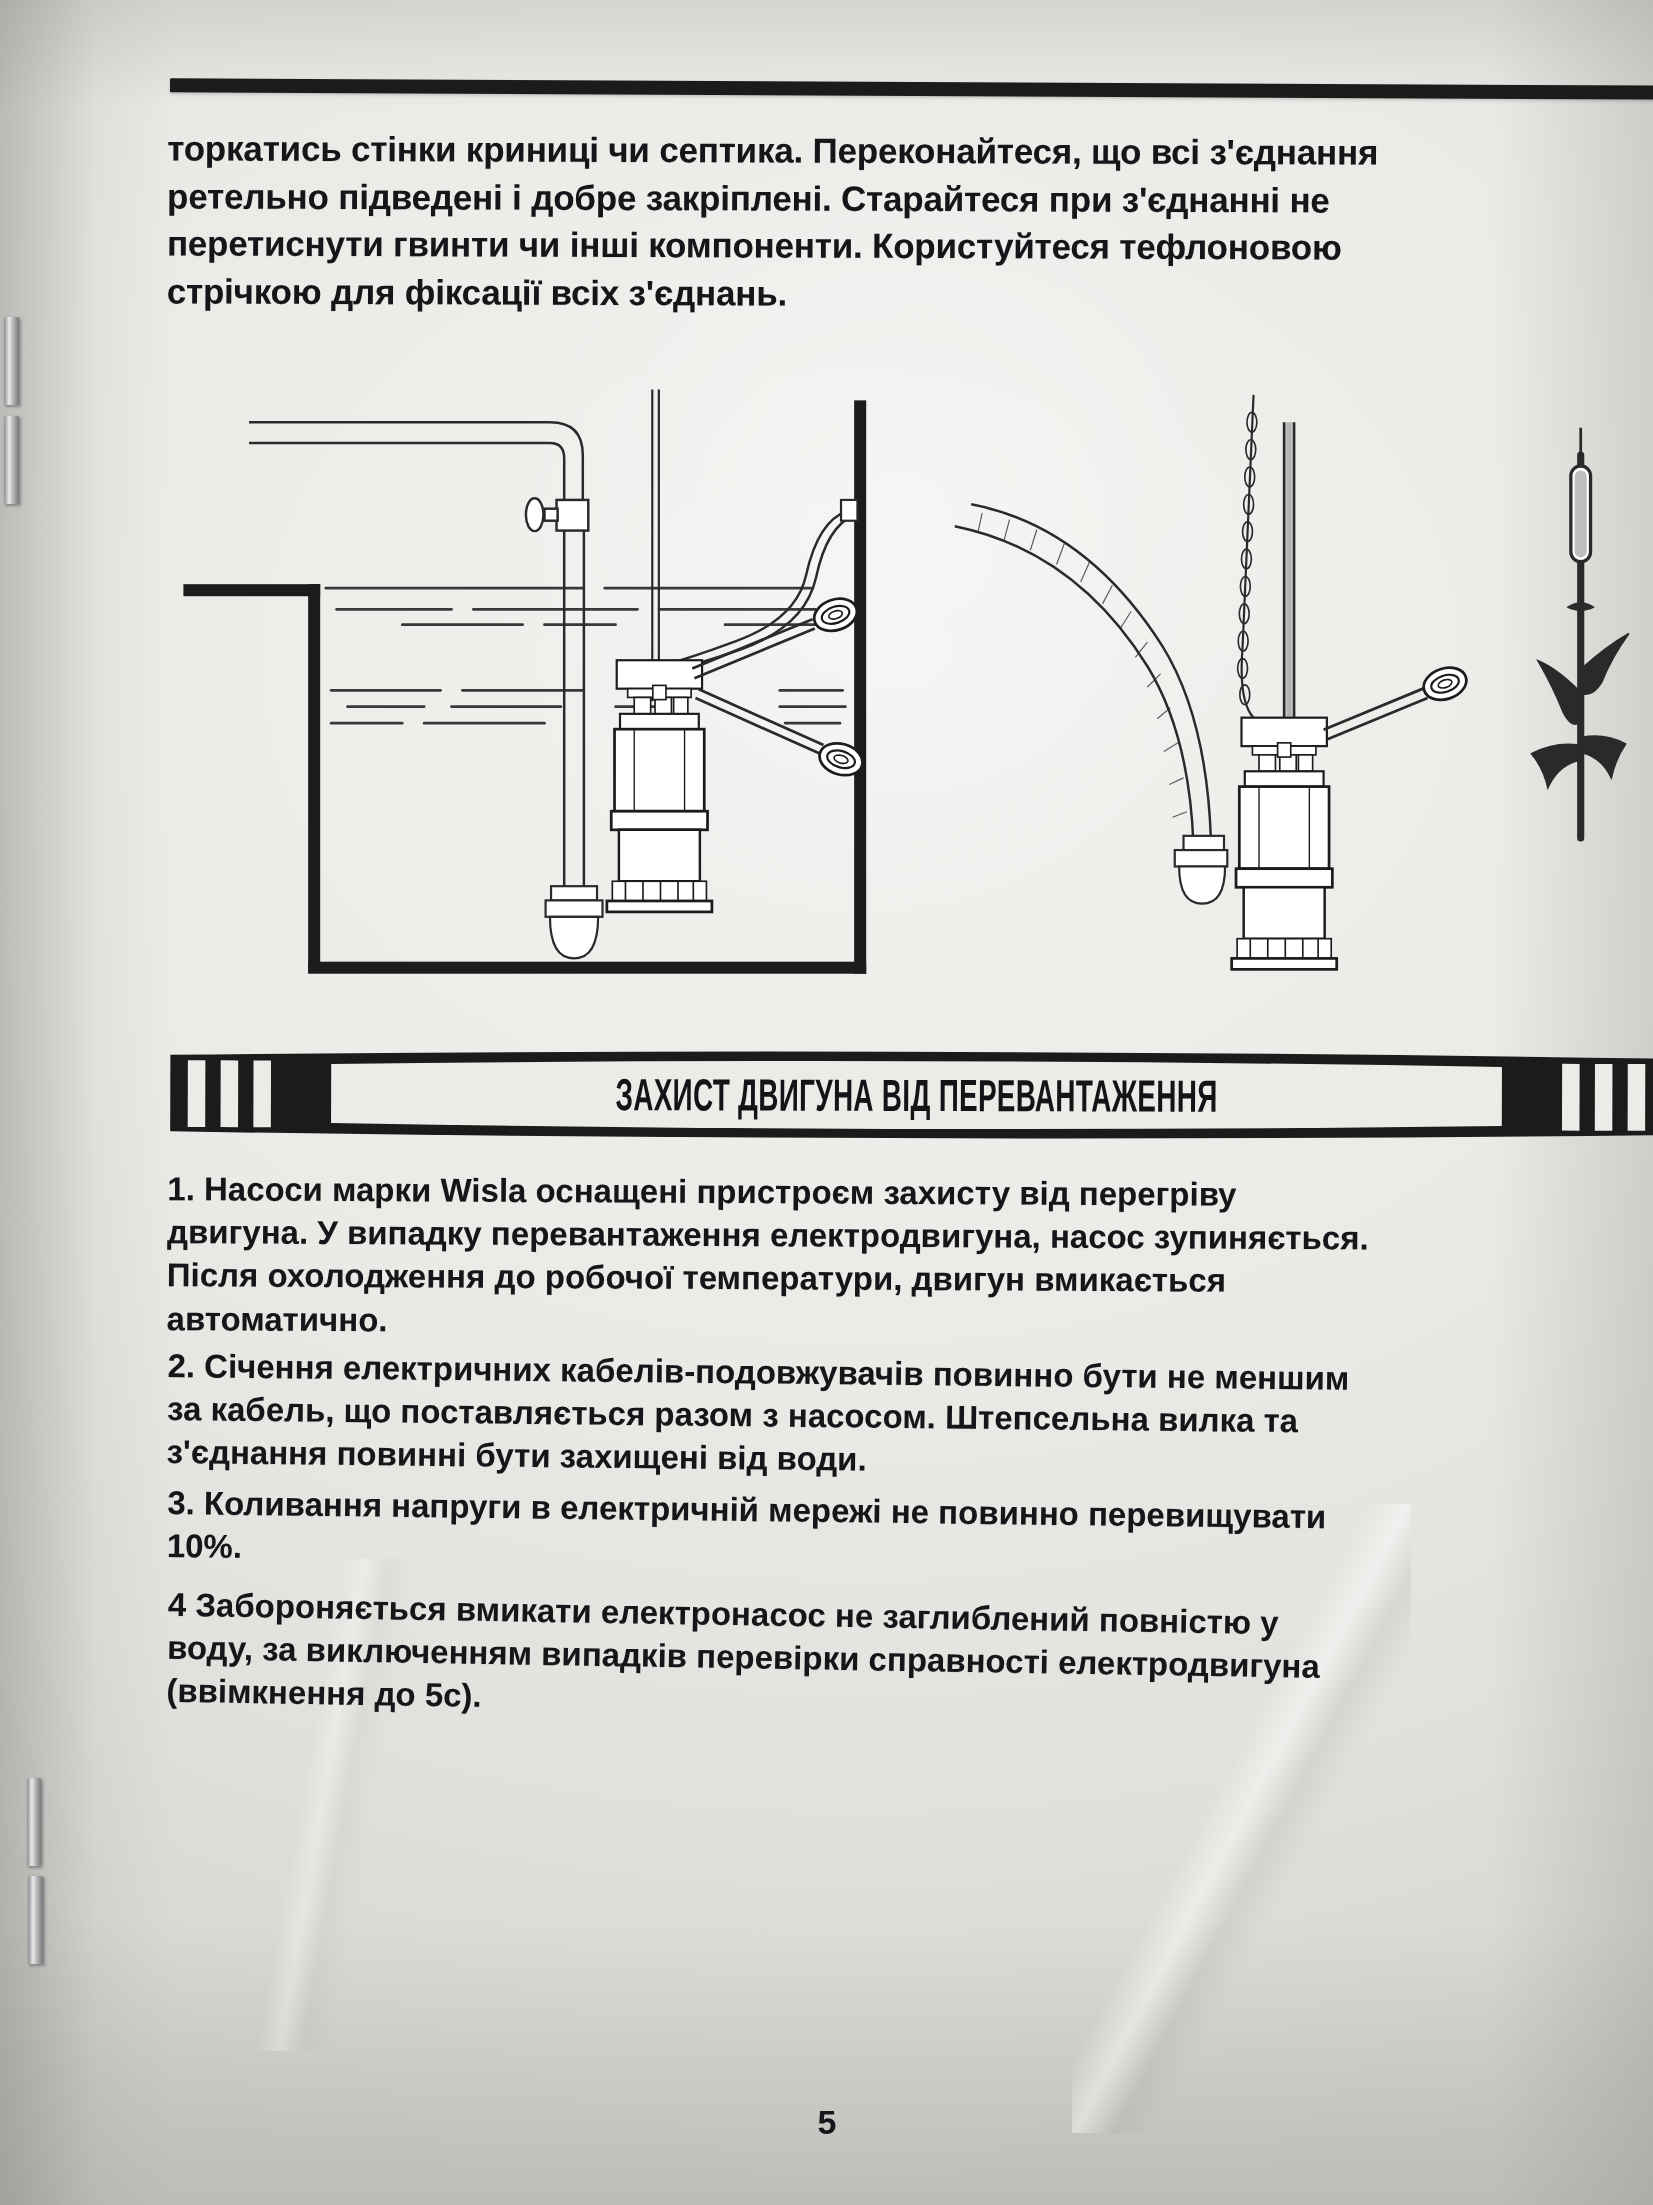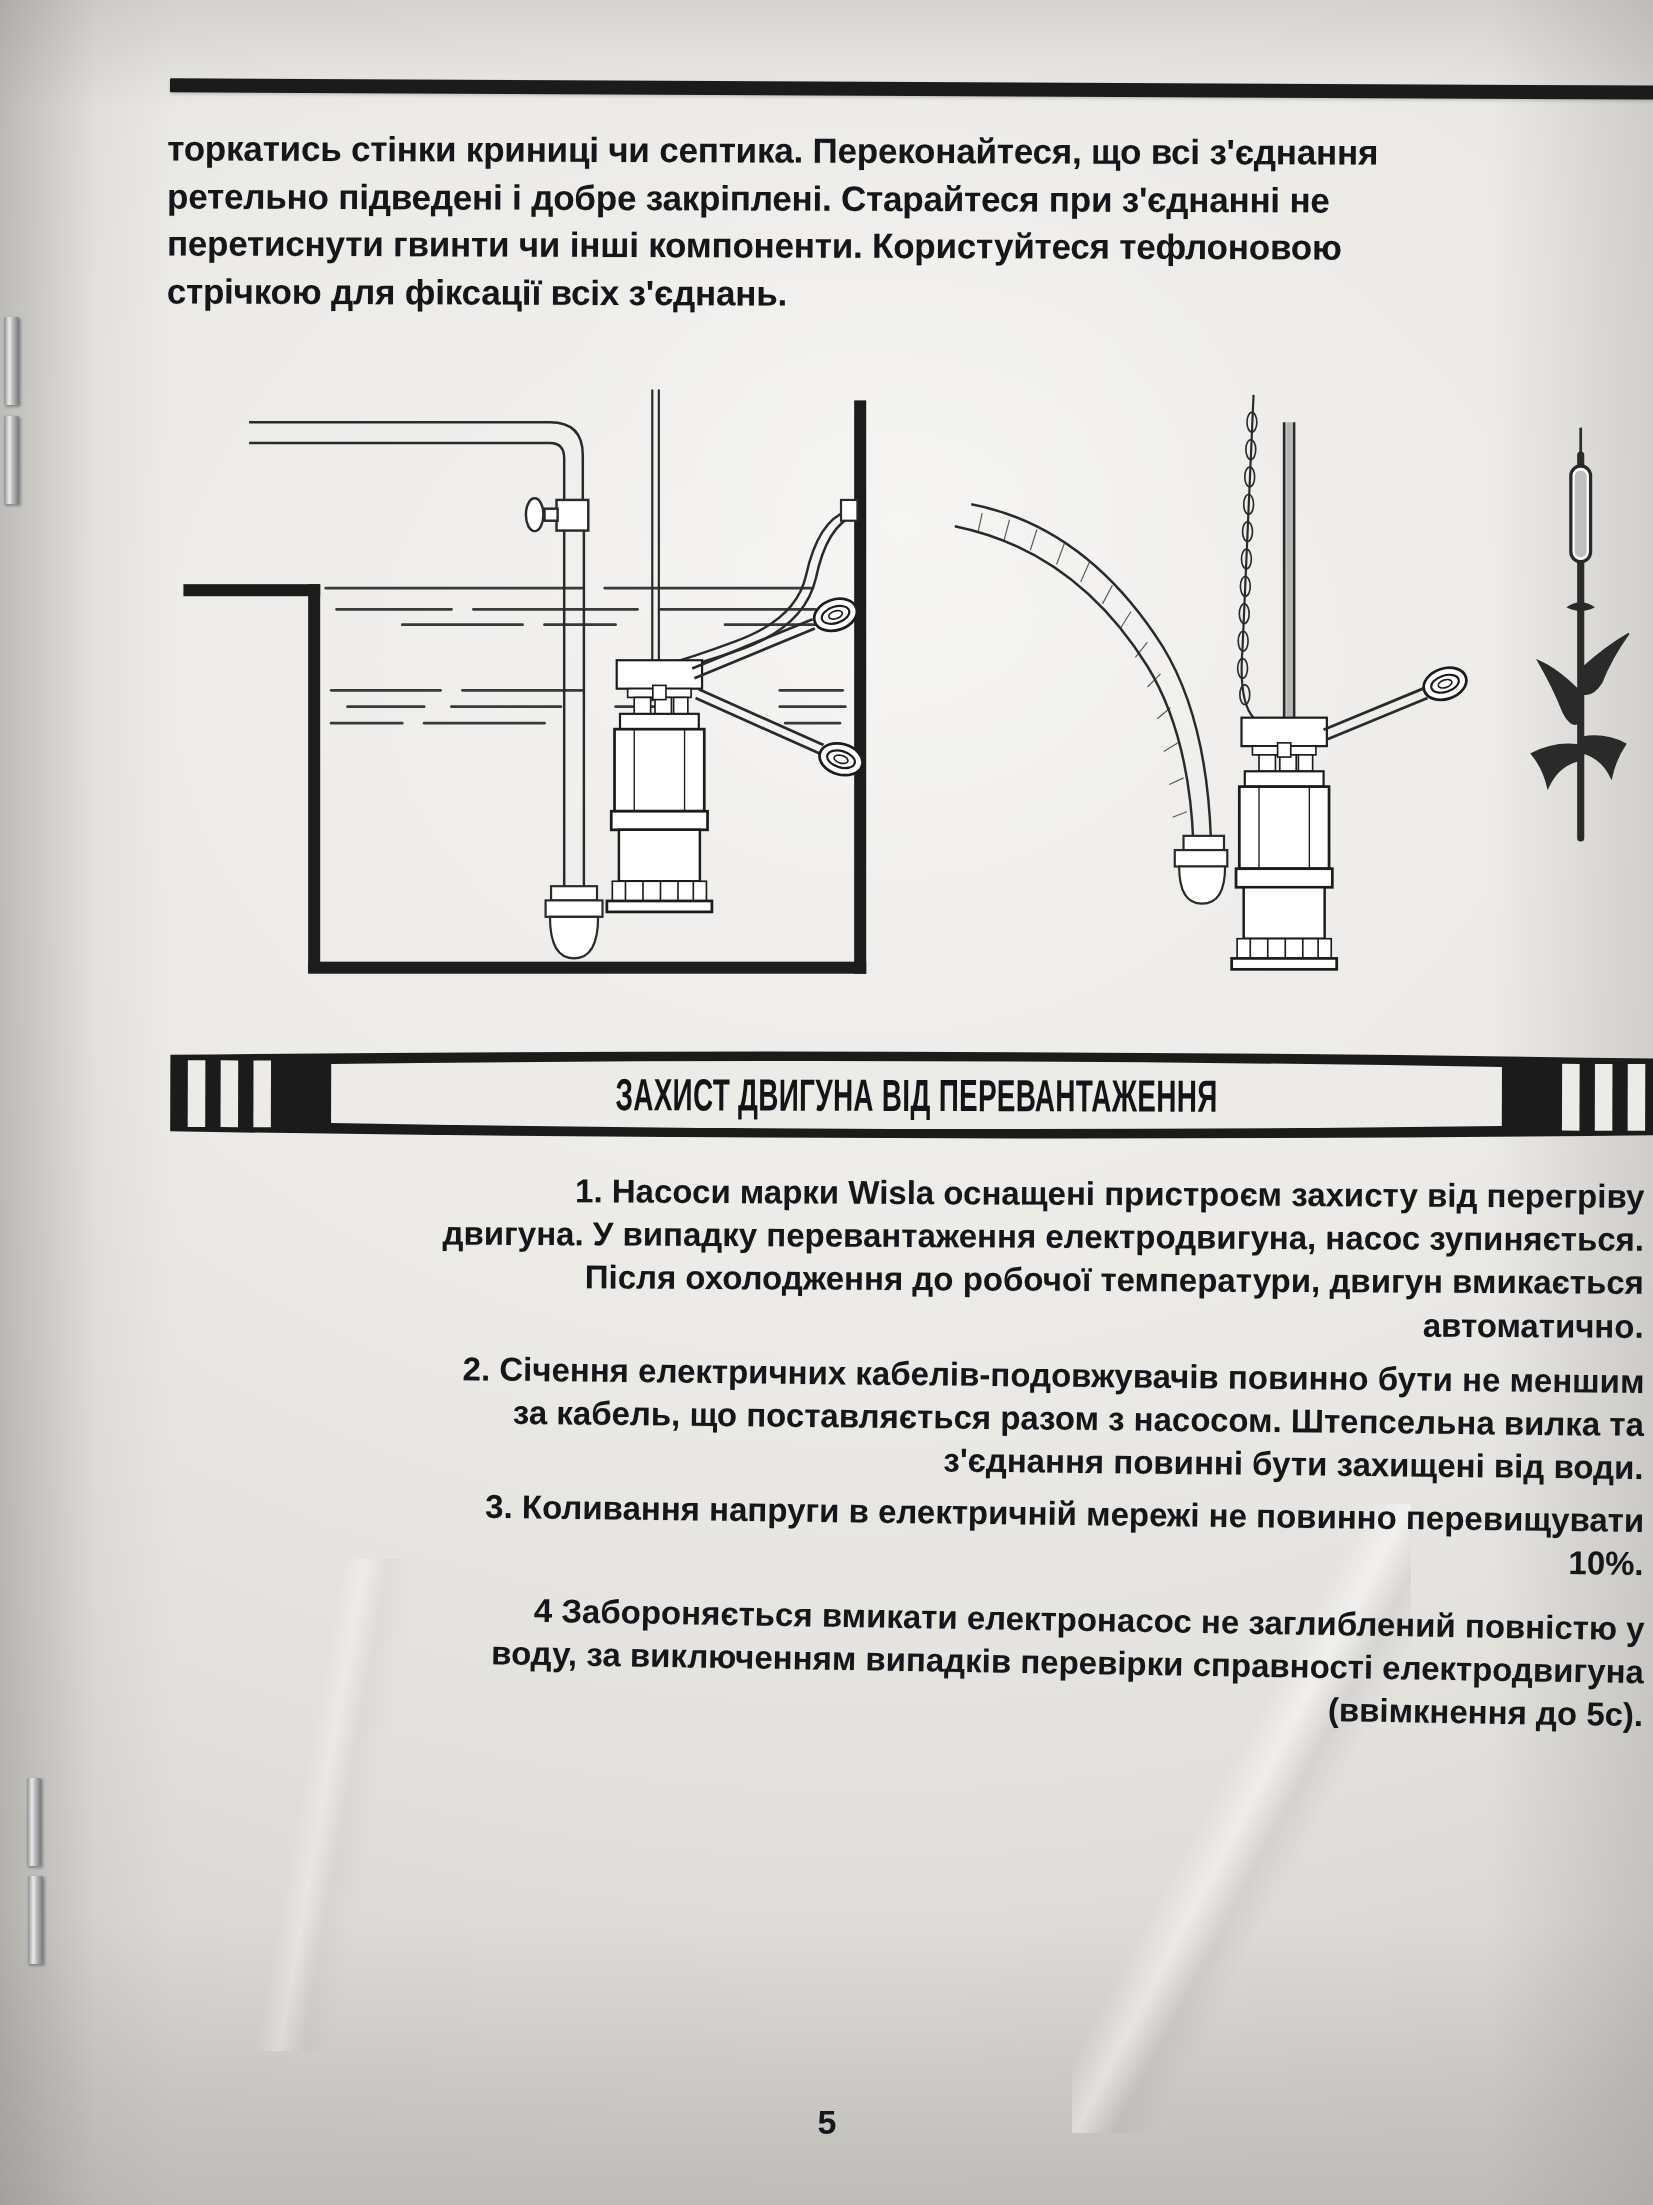--- a/index.html
+++ b/index.html
@@ -138,21 +138,20 @@
     color: #141418;
     transform: scaleX(0.62);
     white-space: nowrap;
     font-family: "Liberation Sans", sans-serif;
   }
 
   
   .body-list {
     margin-top: 32px;
     width: 1477px;
-    text-align: right;
   }
   .para {
     font-size: 33px;
     line-height: 1.31;
     font-weight: 700;
     color: #16161a;
     color: #16161a;
     margin-bottom: 5.5px;
     text-shadow: 0 0.5px 0.5px rgba(115,115,120,.22);
   }

